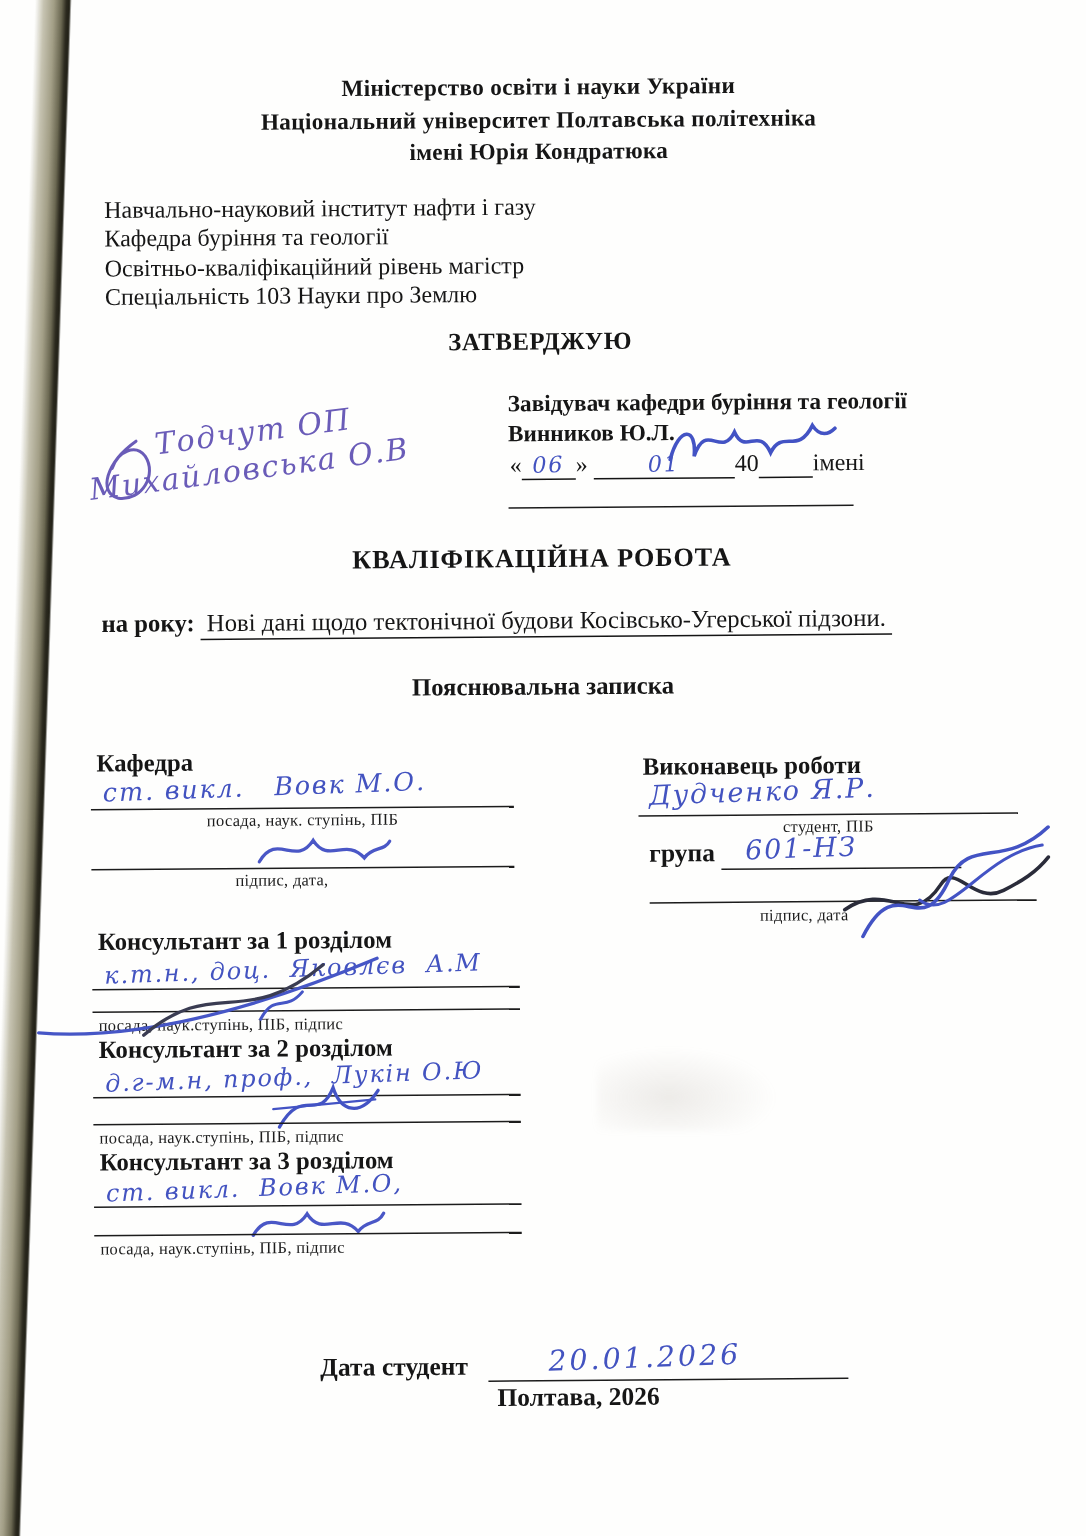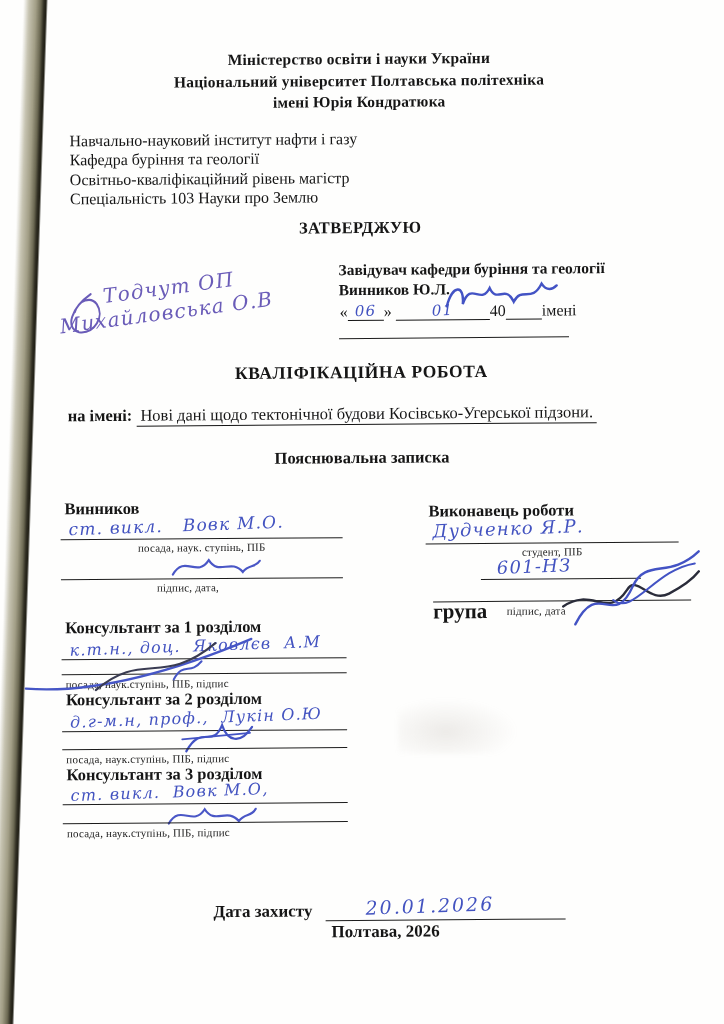--- a/index.html
+++ b/index.html
@@ -82,41 +82,41 @@
 
     <div class="abs hw hw-purple" style="left:104px;top:274px;font-size:20px;transform:rotate(-7deg);">Тодчут ОП</div>
     <div class="abs hw hw-purple" style="left:60px;top:299px;font-size:20px;transform:rotate(-7deg);">Михайловська О.В</div>
     <svg class="sig-svg" style="left:62px;top:288px;" width="70" height="46">
       <path d="M30,4 C10,18 4,38 18,42 C34,44 44,26 36,14 C30,6 18,10 14,22" stroke="#6a5cb8" stroke-width="2"></path>
     </svg>
 
     <div class="abs b center" style="left:0;top:362px;width:724px;font-size:17.5px;letter-spacing:.6px;">КВАЛІФІКАЦІЙНА РОБОТА</div>
 
     <div class="abs" style="left:68px;top:404px;font-size:16.5px;">
-      <span class="b">на імені:</span>
+      <span class="b">на року:</span>
       <span style="border-bottom:1.6px solid #141414;padding:0 4px 1px 4px;">Нові дані щодо тектонічної будови Косівсько-Угерської підзони.</span>
     </div>
 
     <div class="abs b center" style="left:0;top:448px;width:724px;font-size:16.5px;">Пояснювальна записка</div>
 
-    <div class="abs b" style="left:64px;top:497px;font-size:16.5px;">Винников</div>
+    <div class="abs b" style="left:64px;top:497px;font-size:16.5px;">Кафедра</div>
     <div class="abs hw" style="left:68px;top:514px;font-size:17px;">ст. викл.   Вовк М.О.</div>
     <div class="abs uline" style="left:60px;top:537px;width:282px;"></div>
     <div class="abs cap center" style="left:60px;top:540px;width:282px;">посада, наук. ступінь, ПІБ</div>
     <svg class="sig-svg" style="left:168px;top:551px;" width="95" height="28">
       <path d="M4,22 C16,2 28,26 40,8 C50,24 62,6 74,20 C80,12 87,16 91,9" stroke="#4a57c6" stroke-width="2.2"></path>
     </svg>
     <div class="abs uline" style="left:60px;top:577px;width:282px;"></div>
     <div class="abs cap center" style="left:46px;top:580px;width:282px;">підпис, дата,</div>
 
     <div class="abs b" style="left:428px;top:502px;font-size:16.5px;">Виконавець роботи</div>
     <div class="abs hw" style="left:432px;top:519px;font-size:18px;">Дудченко Я.Р.</div>
     <div class="abs uline" style="left:425px;top:544px;width:253px;"></div>
     <div class="abs cap center" style="left:425px;top:547px;width:253px;">студент, ПІБ</div>
-    <div class="abs b" style="left:432px;top:560px;font-size:21px;margin-top:40px;">група</div>
+    <div class="abs b" style="left:432px;top:560px;font-size:17px;">група</div>
     <div class="abs hw" style="left:496px;top:557px;font-size:18px;">601-НЗ</div>
     <div class="abs uline" style="left:480px;top:580px;width:160px;"></div>
     <div class="abs uline" style="left:432px;top:602px;width:258px;"></div>
     <div class="abs cap center" style="left:420px;top:606px;width:230px;">підпис, дата</div>
     <svg class="sig-svg" style="left:552px;top:546px;" width="152" height="90">
       <path d="M10,62 C40,42 54,76 74,46 C84,30 96,60 116,50 C128,44 138,38 146,28" stroke="#2a2c3a" stroke-width="2.4"></path>
       <path d="M22,80 C46,34 60,86 80,42 C94,14 116,36 146,8" stroke="#4353c4" stroke-width="2.4"></path>
       <path d="M60,56 C80,72 102,26 142,20" stroke="#4353c4" stroke-width="2"></path>
     </svg>
 
@@ -143,19 +143,19 @@
 
     <div class="abs b" style="left:64px;top:763px;font-size:16.5px;">Консультант за 3 розділом</div>
     <div class="abs hw" style="left:68px;top:781px;font-size:16px;">ст. викл.  Вовк М.О,</div>
     <div class="abs uline" style="left:60px;top:802px;width:285px;"></div>
     <svg class="sig-svg" style="left:162px;top:798px;" width="95" height="30">
       <path d="M4,24 C16,4 28,28 40,10 C50,26 62,8 74,22 C80,14 87,18 91,10" stroke="#4a57c6" stroke-width="2.2"></path>
     </svg>
     <div class="abs uline" style="left:60px;top:821px;width:285px;"></div>
     <div class="abs cap" style="left:64px;top:825px;">посада, наук.ступінь, ПІБ, підпис</div>
 
-    <div class="abs b" style="left:210px;top:901px;font-size:17px;">Дата захисту</div>
+    <div class="abs b" style="left:210px;top:901px;font-size:17px;">Дата студент</div>
     <div class="abs uline" style="left:322px;top:920px;width:240px;"></div>
     <div class="abs hw" style="left:362px;top:895px;font-size:19px;letter-spacing:2px;">20.01.2026</div>
     <div class="abs b center" style="left:20px;top:922px;width:724px;font-size:17px;">Полтава, 2026</div>
 
   </div>
 </div>
 
 </body></html>

